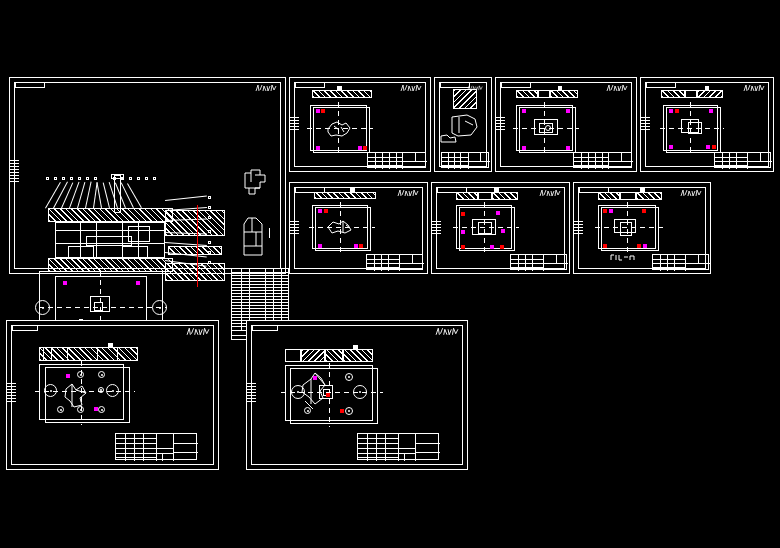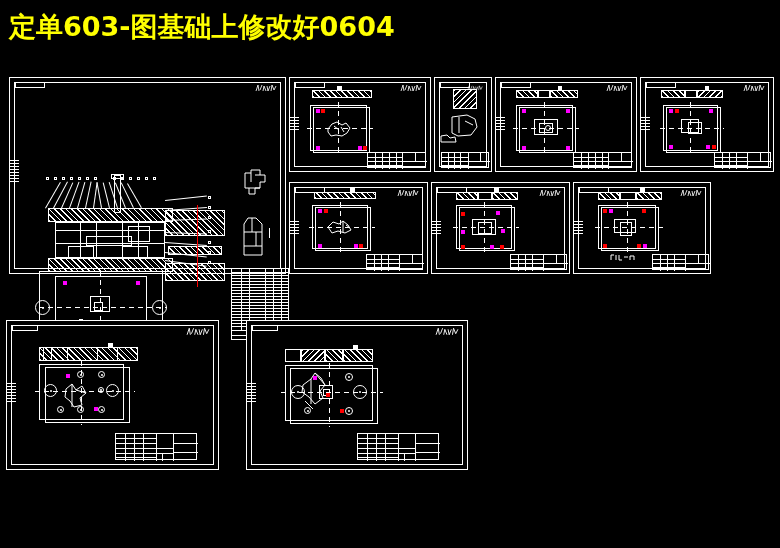--- a/index.html
+++ b/index.html
@@ -59,21 +59,20 @@
   .leaders i{position:absolute;background:#fff;height:1px;transform-origin:0 0;}
   .balloon{position:absolute;width:3px;height:3px;border:1px solid #fff;box-sizing:border-box;}
 
   .pv-frame{position:absolute;box-sizing:border-box;border:1px solid #fff;}
 </style>
 </head>
 <body>
 
 <div id="root">
 
-  <div class="title">定单603-图基础上修改好0604</div>
 
   <div class="sheet" style="left:9px;top:77px;width:277px;height:197px;">
     <div class="inner"></div>
     <div class="corner-tab"></div>
     <div class="foldticks">
       <i></i>
         <i></i>
         <i></i>
         <i></i>
         <i></i>

